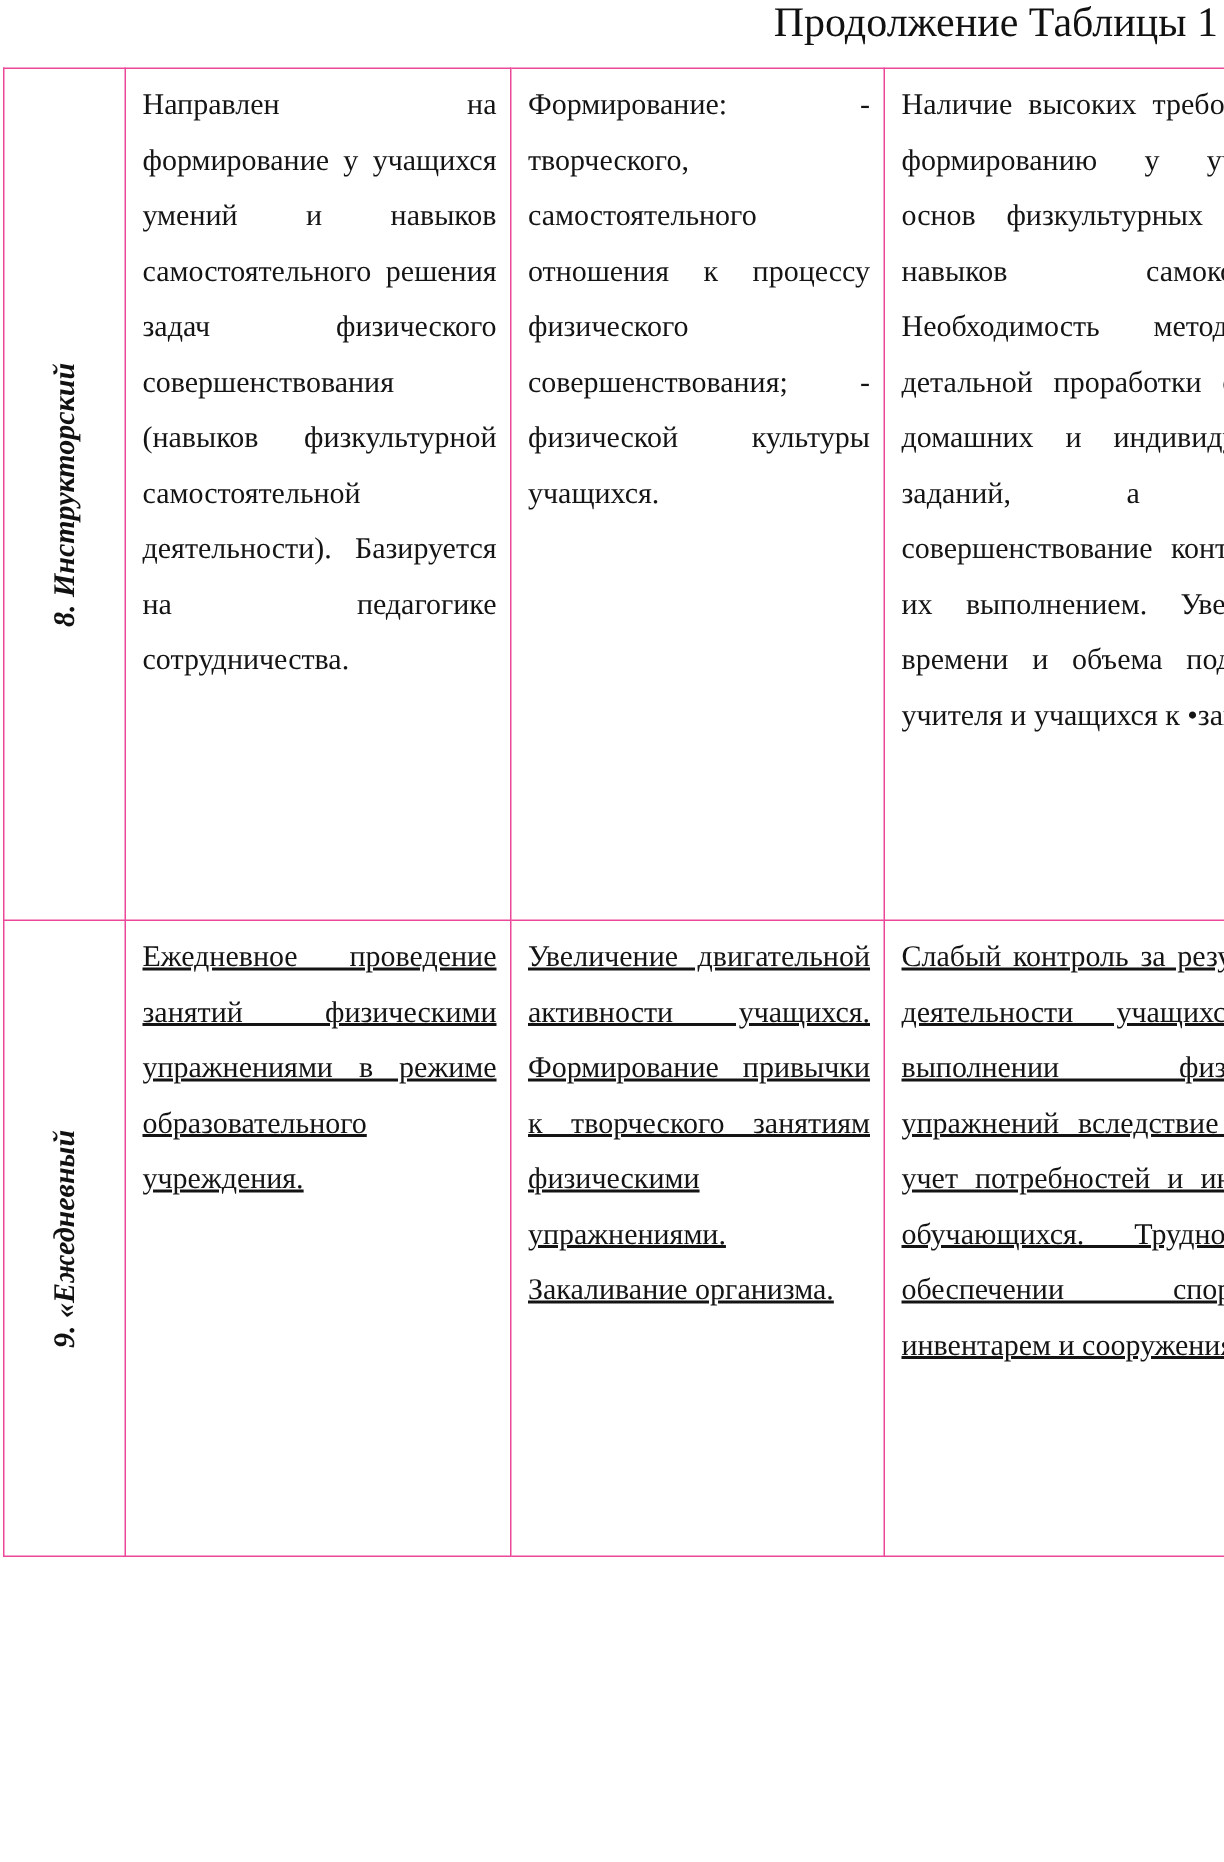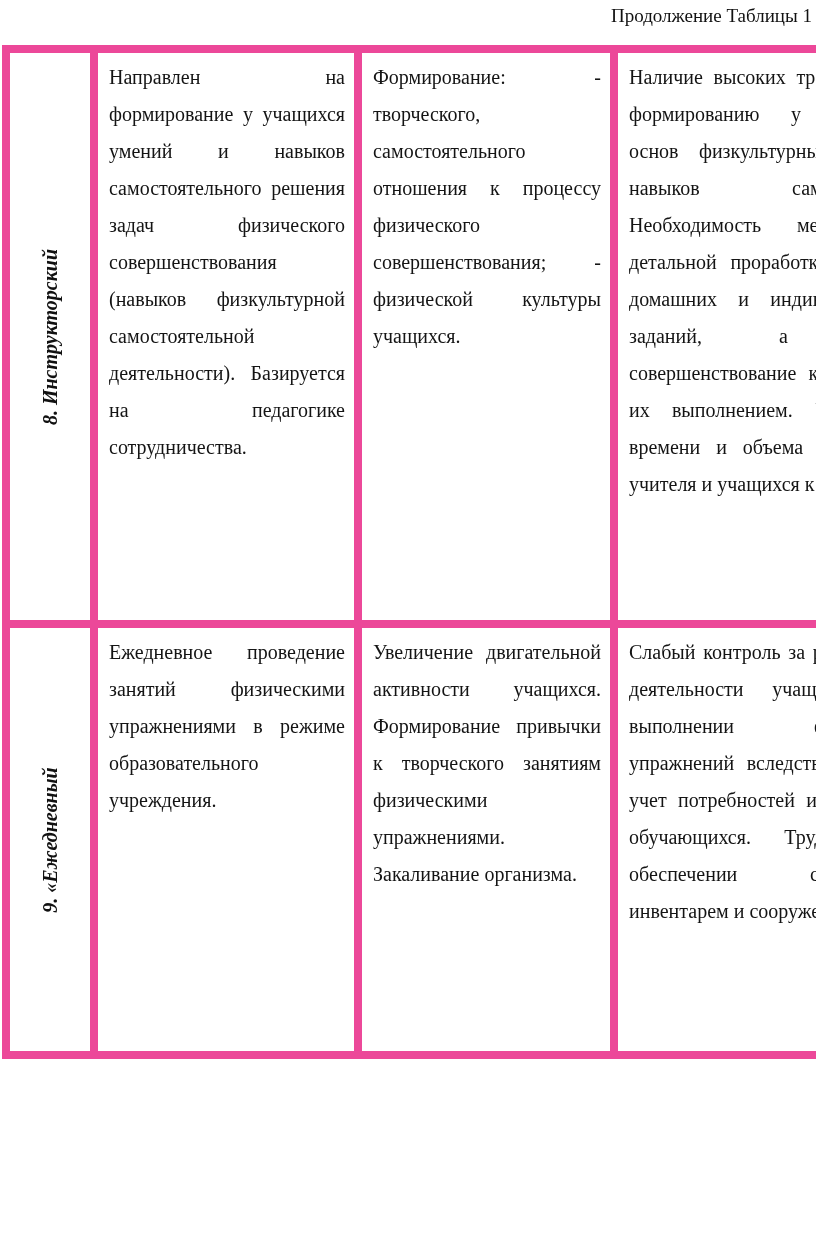--- a/index.html
+++ b/index.html
@@ -13,50 +13,50 @@
     height: 1241px;
     background: #ffffff;
     font-family: "Liberation Serif", serif;
     color: #1a1a1a;
     overflow: hidden;
   }
   .doc-title {
     position: absolute;
     top: 3px;
     right: 4px;
-    font-size: 19px;
+    font-size: 28px;
     line-height: 26px;
     color: #111111;
     text-align: right;
   }
   table.cmp {
     position: absolute;
     left: 2px;
     top: 45px;
     width: 810px;
     border-collapse: collapse;
     table-layout: fixed;
   }
   table.cmp td {
-    border: 8px solid #ec4899;
+    border: 1px solid #ec4899;
     vertical-align: top;
     padding: 6px 9px 6px 11px;
     font-size: 20px;
     line-height: 37px;
     text-align: justify;
     color: #141414;
     overflow: hidden;
   }
   td.col-header { width: 60px; }
   td.col-desc   { width: 236px; }
   td.col-goals  { width: 228px; }
   td.col-notes  { width: 286px; }
 
   tr.row-1 td { height: 555px; }
-  tr.row-2 td { height: 411px; }
+  tr.row-2 td { height: 411px; text-decoration: underline; }
 
   td.vcell {
     position: relative;
     padding: 0;
   }
   .vtext {
     position: absolute;
     left: 50%;
     top: 50%;
     transform: translate(-50%, -50%) rotate(-90deg);

